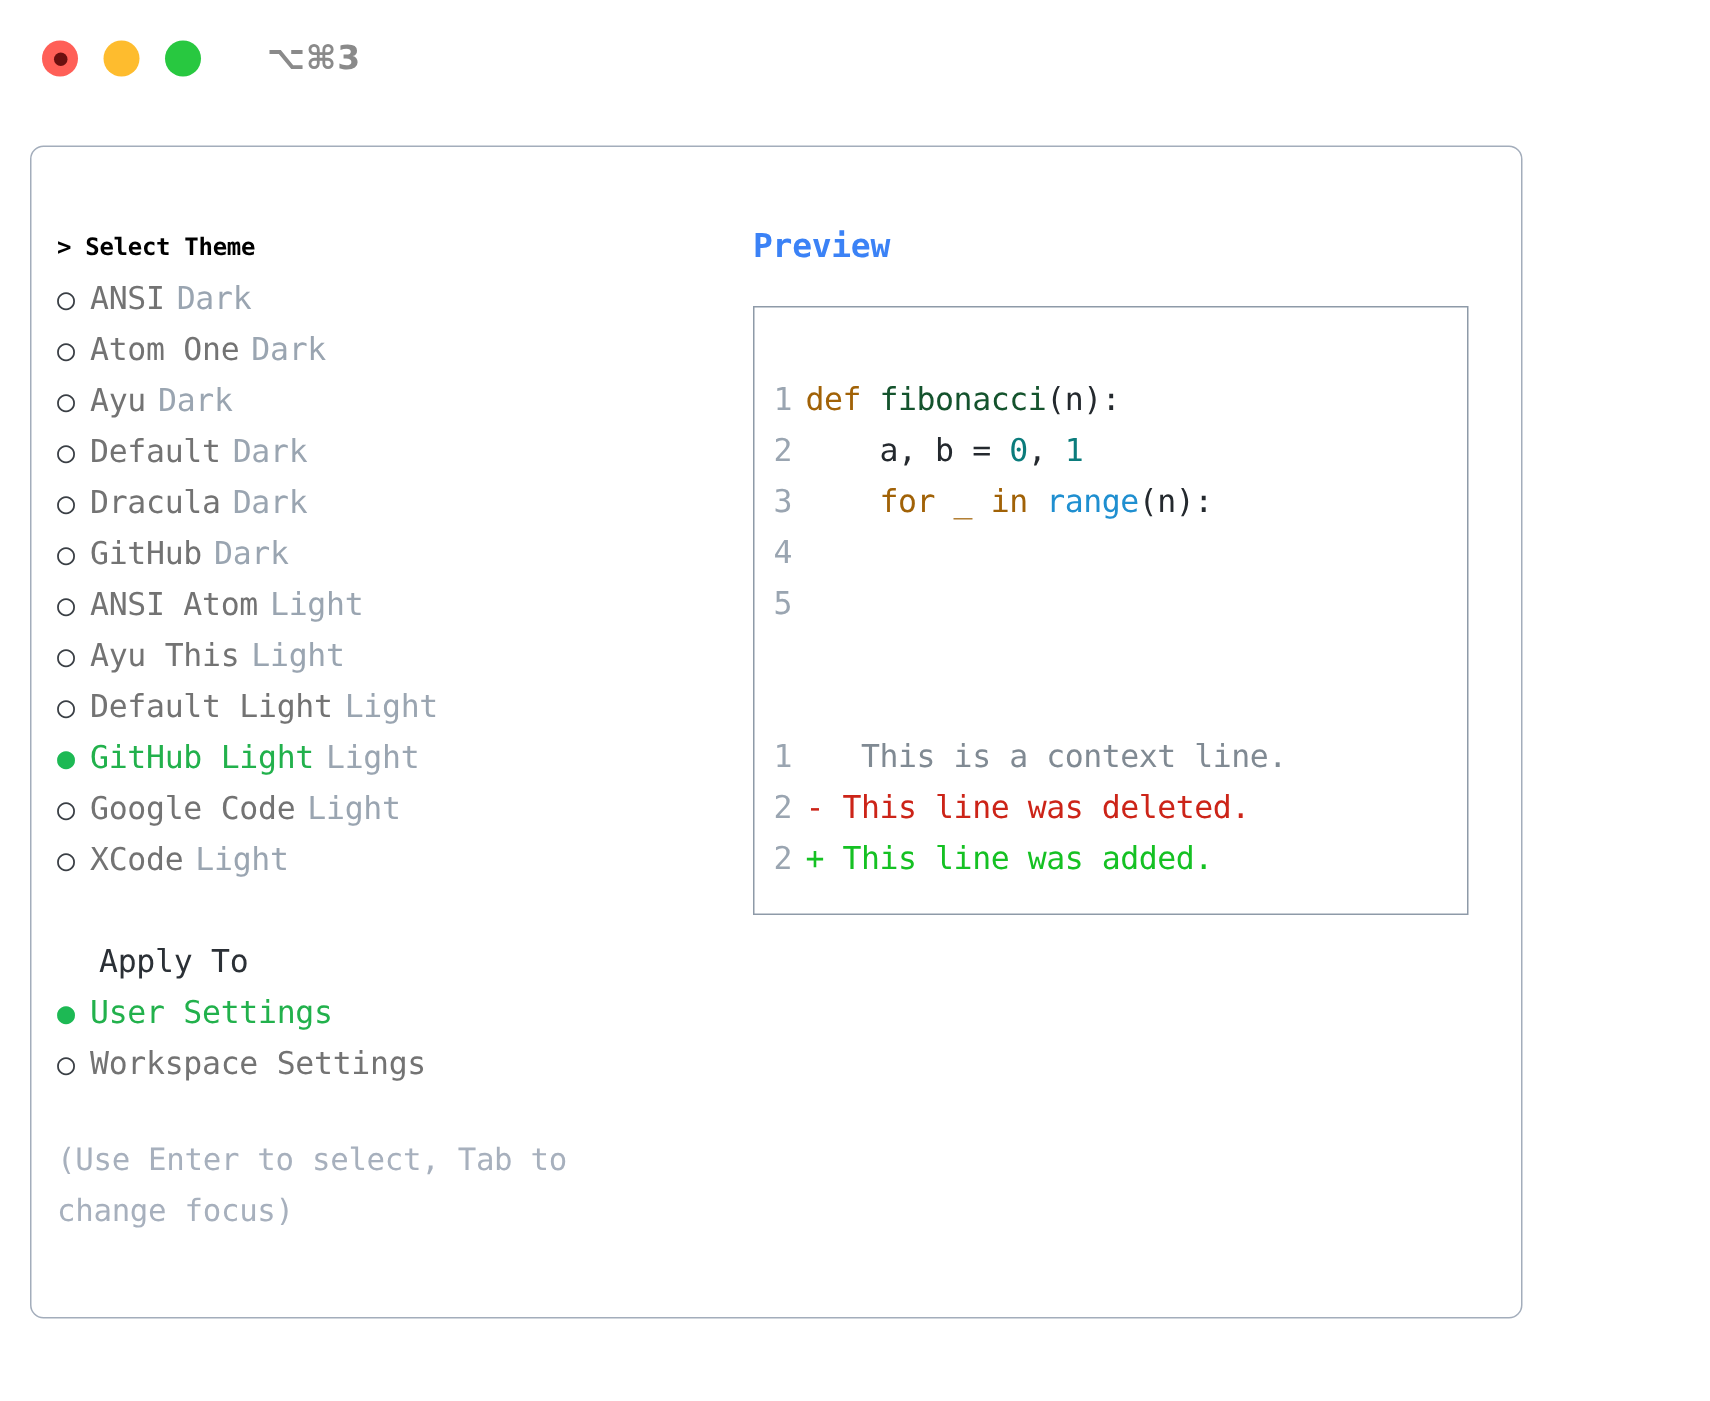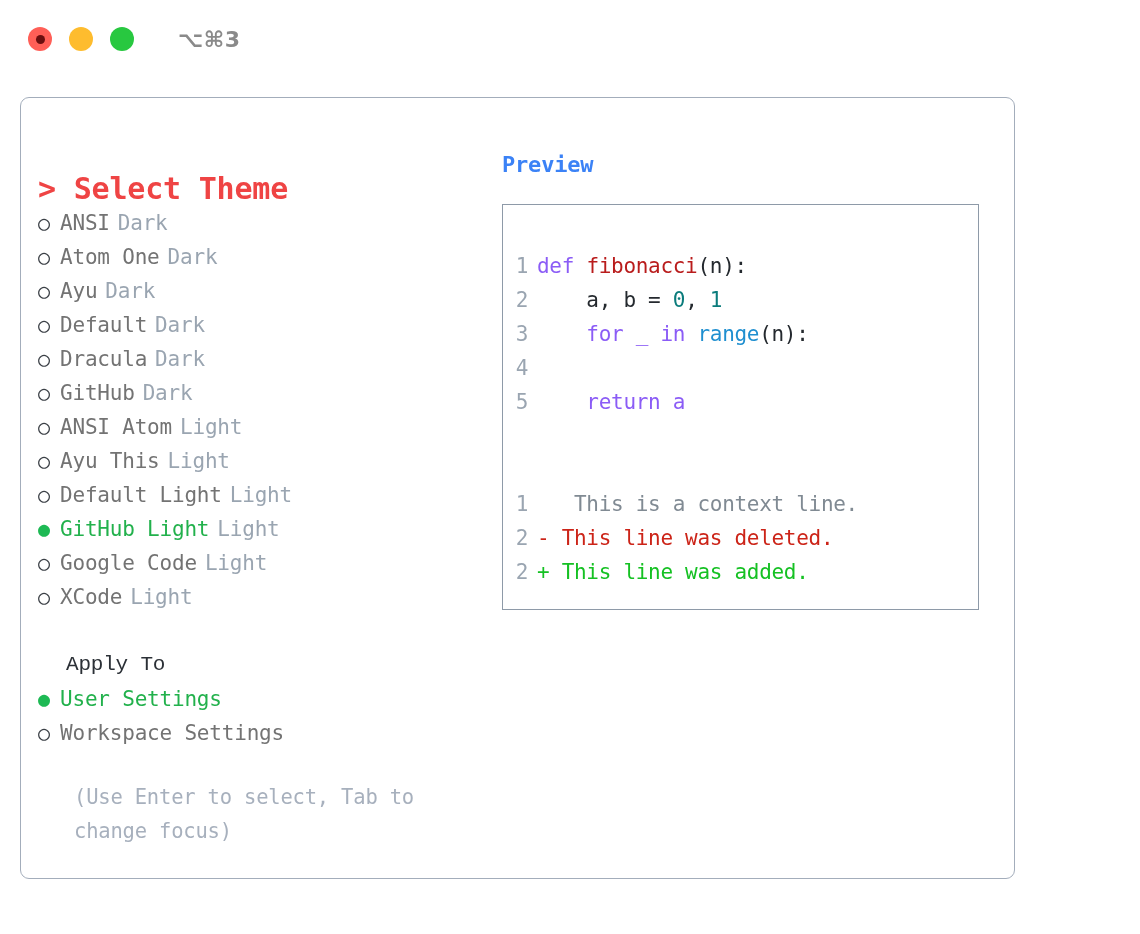--- a/index.html
+++ b/index.html
@@ -71,27 +71,26 @@
   }
 
   
   .left-col {
     position: absolute;
     left: 17px; top: 50px;
     width: 460px;
   }
 
   .list-header {
-    font-size: 30px;
+    font-size: 16px;
     font-weight: 700;
-    color: #ef4444;
+    color: #000000;
     letter-spacing: -0.2px;
     white-space: pre;
     line-height: 34px;
-    margin-top: 24px;
   }
 
   .theme-row {
     display: flex;
     align-items: baseline;
     line-height: 34px;
     font-size: 21px;
     white-space: pre;
     letter-spacing: -0.2px;
   }
@@ -108,32 +107,30 @@
   .theme-name.selected { color: #22b14c; }
   .theme-kind   { color: #9aa5b1; margin-left: 8px; }
 
   .group-header {
     font-size: 21px;
     color: #2b3036;
     line-height: 34px;
     white-space: pre;
     padding-left: 28px;
     letter-spacing: -0.2px;
-    font-family: Liberation Mono, monospace;
   }
   .spacer-row { height: 34px; }
 
   .hint {
     margin-top: 30px;
     font-size: 20.5px;
     color: #a7b0bd;
     line-height: 34px;
     width: 420px;
     letter-spacing: -0.2px;
-    margin-left: 36px;
   }
 
   
   .right-col {
     position: absolute;
     left: 481px; top: 50px;
     width: 500px;
   }
   .preview-title {
     font-size: 22px;
@@ -161,22 +158,22 @@
   .lineno {
     flex: 0 0 34px;
     text-align: right;
     color: #9aa5b1;
     padding-right: 9px;
   }
   .code-text { color: #24292e; }
 
   .blank-line { height: 34px; }
 
-  .tok-kw    { color: #8b5cf6; }
-  .tok-fn    { color: #b91c1c; }
+  .tok-kw    { color: #a16207; }
+  .tok-fn    { color: #14532d; }
   .tok-num   { color: #0b7c7c; }
   .tok-call  { color: #1f8fd0; }
   .tok-plain { color: #24292e; }
 
   .diff-ctx { color: #808a93; }
   .diff-del { color: #cc2418; }
   .diff-add { color: #15c123; }
 </style>
 </head>
 <body>
@@ -297,21 +294,20 @@
             <span class="lineno">3</span>
             <span class="code-text"><span class="tok-kw">    for _ in </span><span class="tok-call">range</span><span class="tok-plain">(n):</span></span>
           </div>
 
           <div class="code-line">
             <span class="lineno">4</span>
           </div>
 
           <div class="code-line">
             <span class="lineno">5</span>
-            <span class="code-text"><span class="tok-kw">    return a</span></span>
           </div>
 
           <div class="blank-line"></div>
           <div class="blank-line"></div>
 
           <div class="code-line">
             <span class="lineno">1</span>
             <span class="diff-ctx"> </span><span class="diff-ctx">  This is a context line.</span>
           </div>
 

